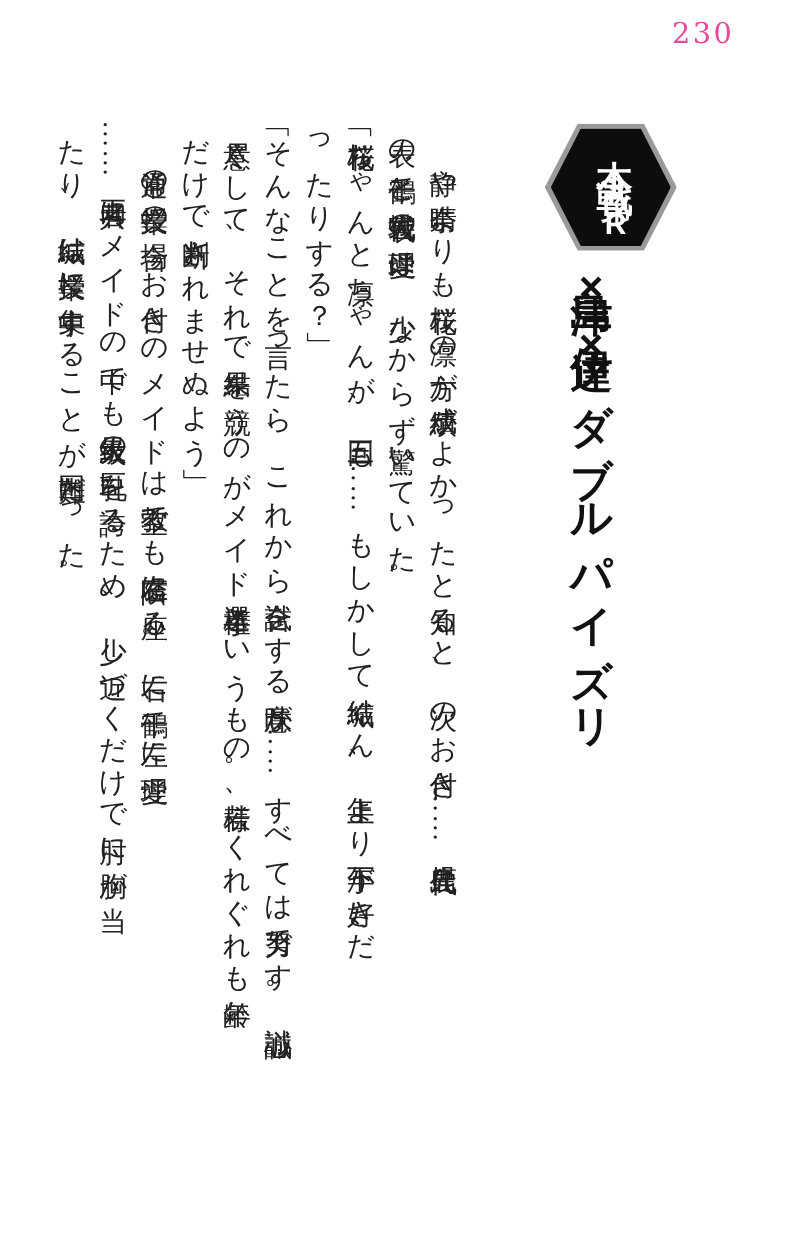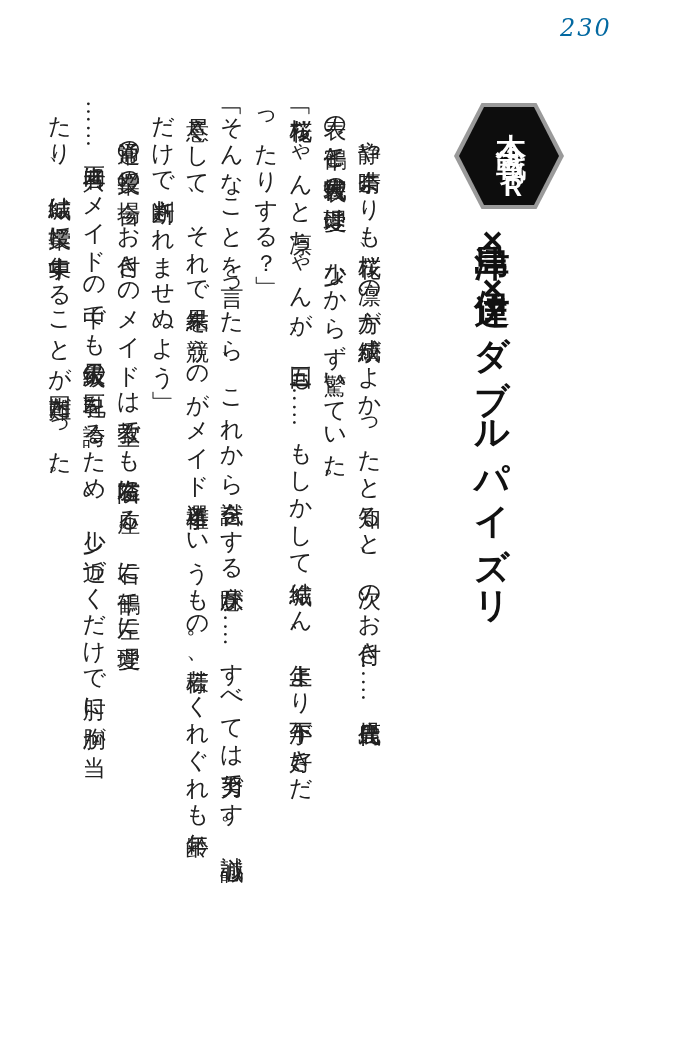--- a/index.html
+++ b/index.html
@@ -16,23 +16,22 @@
     font-family: "Liberation Serif", "DejaVu Serif", serif;
     color: #1e1e1e;
   }
 
   
   .page-number {
     position: absolute;
     top: 14px;
     left: 560px;
     font-size: 24px;
-    font-style: italic;
     letter-spacing: 2px;
-    color: #0369a1;
+    color: #ec4899;
     font-family: "DejaVu Serif", serif;
   }
 
   
   .badge-wrap {
     position: absolute;
     top: 101px;
     left: 454px;
     width: 110px;
     height: 110px;

